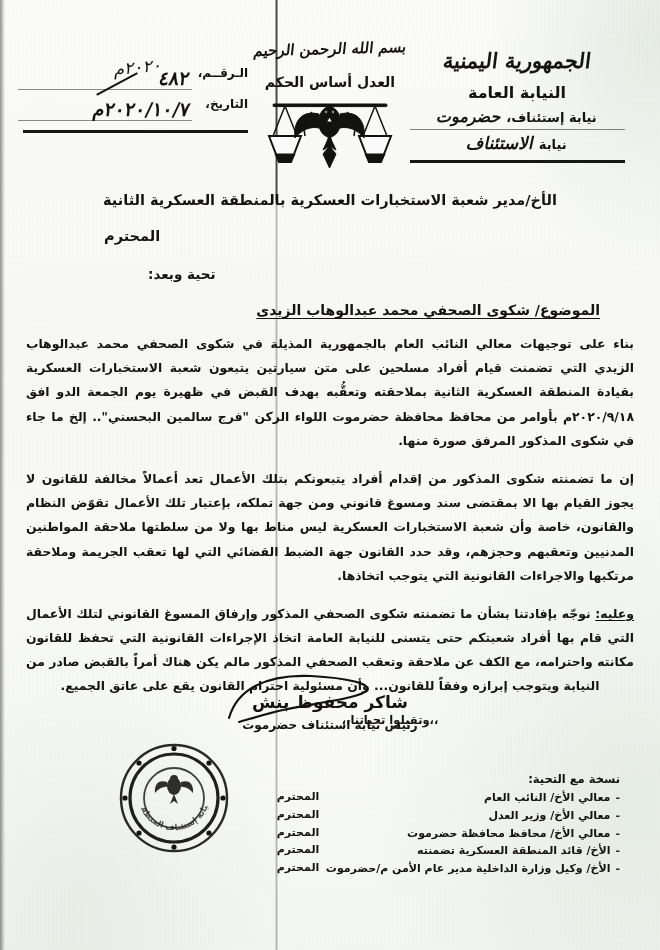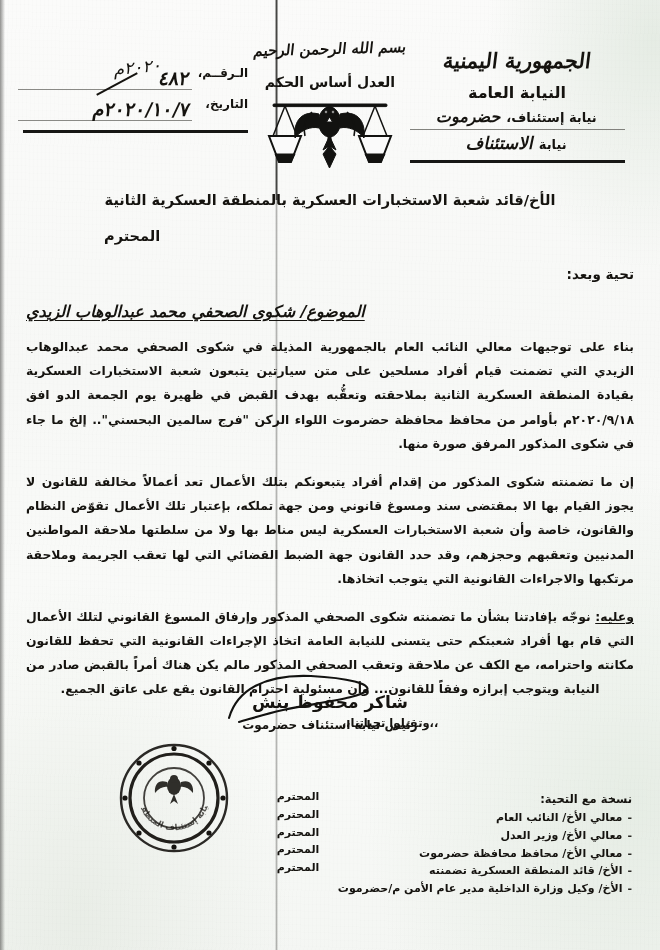--- a/index.html
+++ b/index.html
@@ -131,27 +131,27 @@
   .body { position: absolute; top: 192px; left: 26px; right: 26px; }
 
   .addressee {
     font-size: 14.5px; font-weight: bold; text-align: center;
     letter-spacing: .2px; margin-bottom: 20px;
   }
   .respect-line {
     font-size: 14.5px; font-weight: bold; text-align: left; margin: 0 0 22px 78px;
   }
   .greeting {
-    font-size: 13.5px; font-weight: bold; text-align: right;
+    font-size: 13.5px; font-weight: bold; text-align: left;
     margin: 0 0 20px 122px;
   }
   .subject {
-    font-size: 16px; font-weight: bold; text-align: left;
+    font-size: 14px; font-weight: bold; text-align: right;
     text-decoration: underline; text-underline-offset: 3px;
-    margin: 0 0 14px 0; padding-right: 34px; font-style: italic;
+    margin: 0 0 14px 0; padding-right: 34px;
   }
 
   p.para {
     font-size: 12.4px; font-weight: bold;
     line-height: 1.95; text-align: justify;
     margin: 0 0 14px 0; letter-spacing: 0px;
     text-align-last: center;
   }
   p.para.lastleft { text-align-last: right; }
   .ul { text-decoration: underline; text-underline-offset: 2px; }
@@ -173,21 +173,21 @@
     position: absolute; left: 225px; top: 672px;
     width: 150px; height: 52px; pointer-events: none;
   }
 
   .seal {
     position: absolute; left: 118px; top: 742px;
     width: 112px; height: 112px; pointer-events: none;
   }
 
   
-  .cc { position: absolute; top: 772px; right: 28px; width: 300px; margin-top: 20px; }
+  .cc { position: absolute; top: 772px; right: 40px; width: 300px; }
   .cc-title { font-size: 11.5px; font-weight: bold; text-align: right; margin-bottom: 3px; }
   .cc ul { list-style: none; margin: 0; padding: 0; }
   .cc li {
     font-size: 11px; font-weight: bold;
     display: flex; align-items: baseline; gap: 5px;
     line-height: 1.62; white-space: nowrap;
   }
   .cc li .dash { opacity: .9; }
   .cc-resp {
     position: absolute; top: 788px; right: 332px;
@@ -273,21 +273,21 @@
         <span class="lbl">التاريخ،</span>
         <span class="line"></span>
         <span class="val">٢٠٢٠/١٠/٧م</span>
       </div>
       <div class="rule-thick"></div>
     </div>
   </div>
 
   <div class="body">
 
-    <div class="addressee">الأخ/قائد شعبة الاستخبارات العسكرية بالمنطقة العسكرية الثانية</div>
+    <div class="addressee">الأخ/مدير شعبة الاستخبارات العسكرية بالمنطقة العسكرية الثانية</div>
     <div class="respect-line">المحترم</div>
     <div class="greeting">تحية وبعد:</div>
     <div class="subject">الموضوع/ شكوى الصحفي محمد عبدالوهاب الزيدي</div>
 
     <p class="para lastleft">بناء على توجيهات معالي النائب العام بالجمهورية المذيلة في شكوى الصحفي محمد عبدالوهاب الزيدي التي تضمنت قيام أفراد مسلحين على متن سيارتين يتبعون شعبة الاستخبارات العسكرية بقيادة المنطقة العسكرية الثانية بملاحقته وتعقُّبه بهدف القبض في ظهيرة يوم الجمعة الدو افق ٢٠٢٠/٩/١٨م بأوامر من محافظ محافظة حضرموت اللواء الركن "فرج سالمين البحسني".. إلخ ما جاء في شكوى المذكور المرفق صورة منها.</p>
     <p class="para lastleft">إن ما تضمنته شكوى المذكور من إقدام أفراد يتبعونكم بتلك الأعمال تعد أعمالاً مخالفة للقانون لا يجوز القيام بها الا بمقتضى سند ومسوغ قانوني ومن جهة تملكه، بإعتبار تلك الأعمال تقوّض النظام والقانون، خاصة وأن شعبة الاستخبارات العسكرية ليس مناط بها ولا من سلطتها ملاحقة المواطنين المدنيين وتعقبهم وحجزهم، وقد حدد القانون جهة الضبط القضائي التي لها تعقب الجريمة وملاحقة مرتكبها والاجراءات القانونية التي يتوجب اتخاذها.</p>
 
     <p class="para"><span class="ul">وعليه:</span> <span>نوجّه بإفادتنا بشأن ما تضمنته شكوى الصحفي المذكور وإرفاق المسوغ القانوني لتلك الأعمال التي قام بها أفراد شعبتكم حتى يتسنى للنيابة العامة اتخاذ الإجراءات القانونية التي تحفظ للقانون مكانته واحترامه، مع الكف عن ملاحقة وتعقب الصحفي المذكور مالم يكن هناك أمراً بالقبض صادر من النيابة ويتوجب إبرازه وفقاً للقانون... وأن مسئولية احترام القانون يقع على عاتق الجميع.</span></p>
 
     <div class="closing">،،وتقبلوا تحياتنا،،</div>

